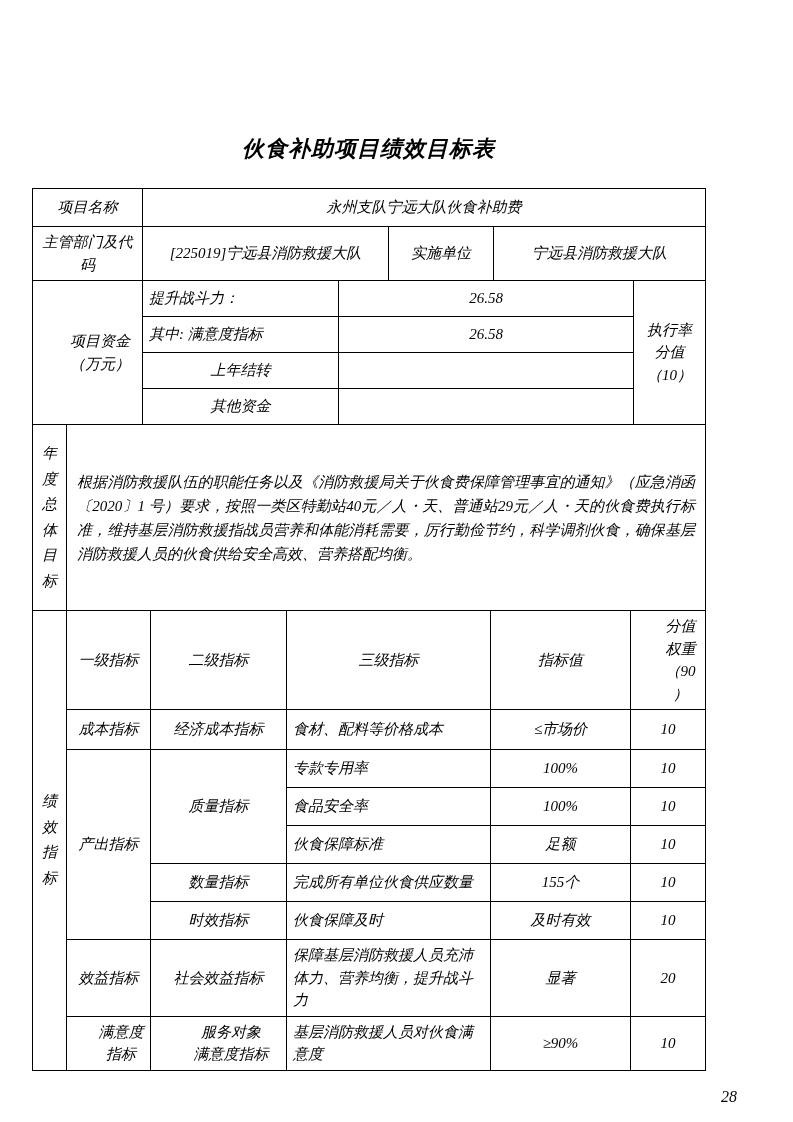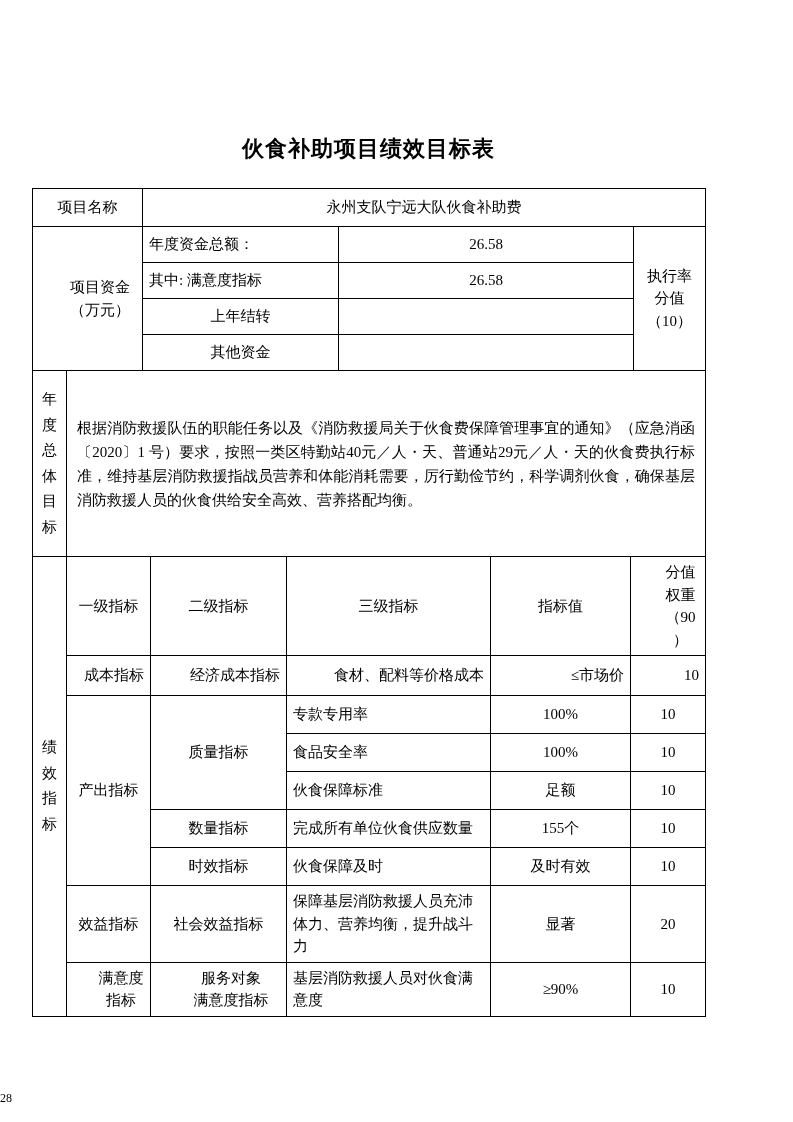--- a/index.html
+++ b/index.html
@@ -7,20 +7,21 @@
   body {
     width: 793px; height: 1122px;
     font-family: "Liberation Serif", serif;
     color: #000;
   }
   .page {
     position: relative;
     width: 737px; height: 1122px;
     padding-top: 134px;
     overflow: hidden;
+    font-style: italic;
   }
   .title {
     margin: 0;
     text-align: center;
     font-size: 22px;
     font-weight: bold;
     font-family: "Liberation Sans", sans-serif;
     letter-spacing: 1px;
   }
   .subtitle {
@@ -52,36 +53,36 @@
   td.vert {
     word-break: break-all;
     line-height: 1.7;
     padding: 16px 8px;
     letter-spacing: 0;
   }
   
   tr.h38 > td { height: 38px; }
   tr.h36 > td { height: 36px; }
   tr.h46 > td { height: 46px; }
-  tr.h40 > td { height: 40px; text-align: right; }
+  tr.h40 > td { height: 40px; }
   tr.h64 > td { height: 64px; }
   tr.h52 > td { height: 52px; }
   tr.goal > td { height: 132px; }
   td.goal-text {
     text-align: justify;
     padding: 20px 10px;
     line-height: 1.6;
     vertical-align: middle;
   }
   .page-number {
     position: absolute;
     bottom: 16px;
     left: 0; right: 0;
-    text-align: left;
-    font-size: 12px;
+    text-align: right;
+    font-size: 16px;
   }
 </style>
 </head>
 <body>
 
 <div class="page">
 
   <h1 class="title">伙食补助项目绩效目标表</h1>
 
   <div class="tables">
@@ -91,35 +92,41 @@
         <col style="width:110px">
           <col style="width:246px">
           <col style="width:105px">
           <col style="width:212px">
       </colgroup>
       <tbody>
           <tr class="h38">
         <td>项目名称</td>
         <td colspan="3">永州支队宁远大队伙食补助费</td>
       </tr>
+      <tr class="h38">
+        <td>主管部门及代码</td>
+        <td>[225019]宁远县消防救援大队</td>
+        <td>实施单位</td>
+        <td>宁远县消防救援大队</td>
+      </tr>
     </tbody>
       </table>
 
     <table class="tbl">
       <colgroup>
         <col style="width:110px">
           <col style="width:196px">
           <col style="width:295px">
           <col style="width:72px">
       </colgroup>
       <tbody>
           <tr class="h36">
         <td rowspan="4" class="preline">项目资金
 （万元）</td>
-        <td class="left">年度资金总额：</td>
+        <td class="left">提升战斗力：</td>
         <td>26.58</td>
         <td rowspan="4">执行率分值（10）</td>
       </tr>
       <tr class="h36">
         <td class="left">其中: 满意度指标</td>
         <td>26.58</td>
       </tr>
       <tr class="h36">
         <td>上年结转</td>
         <td></td>

